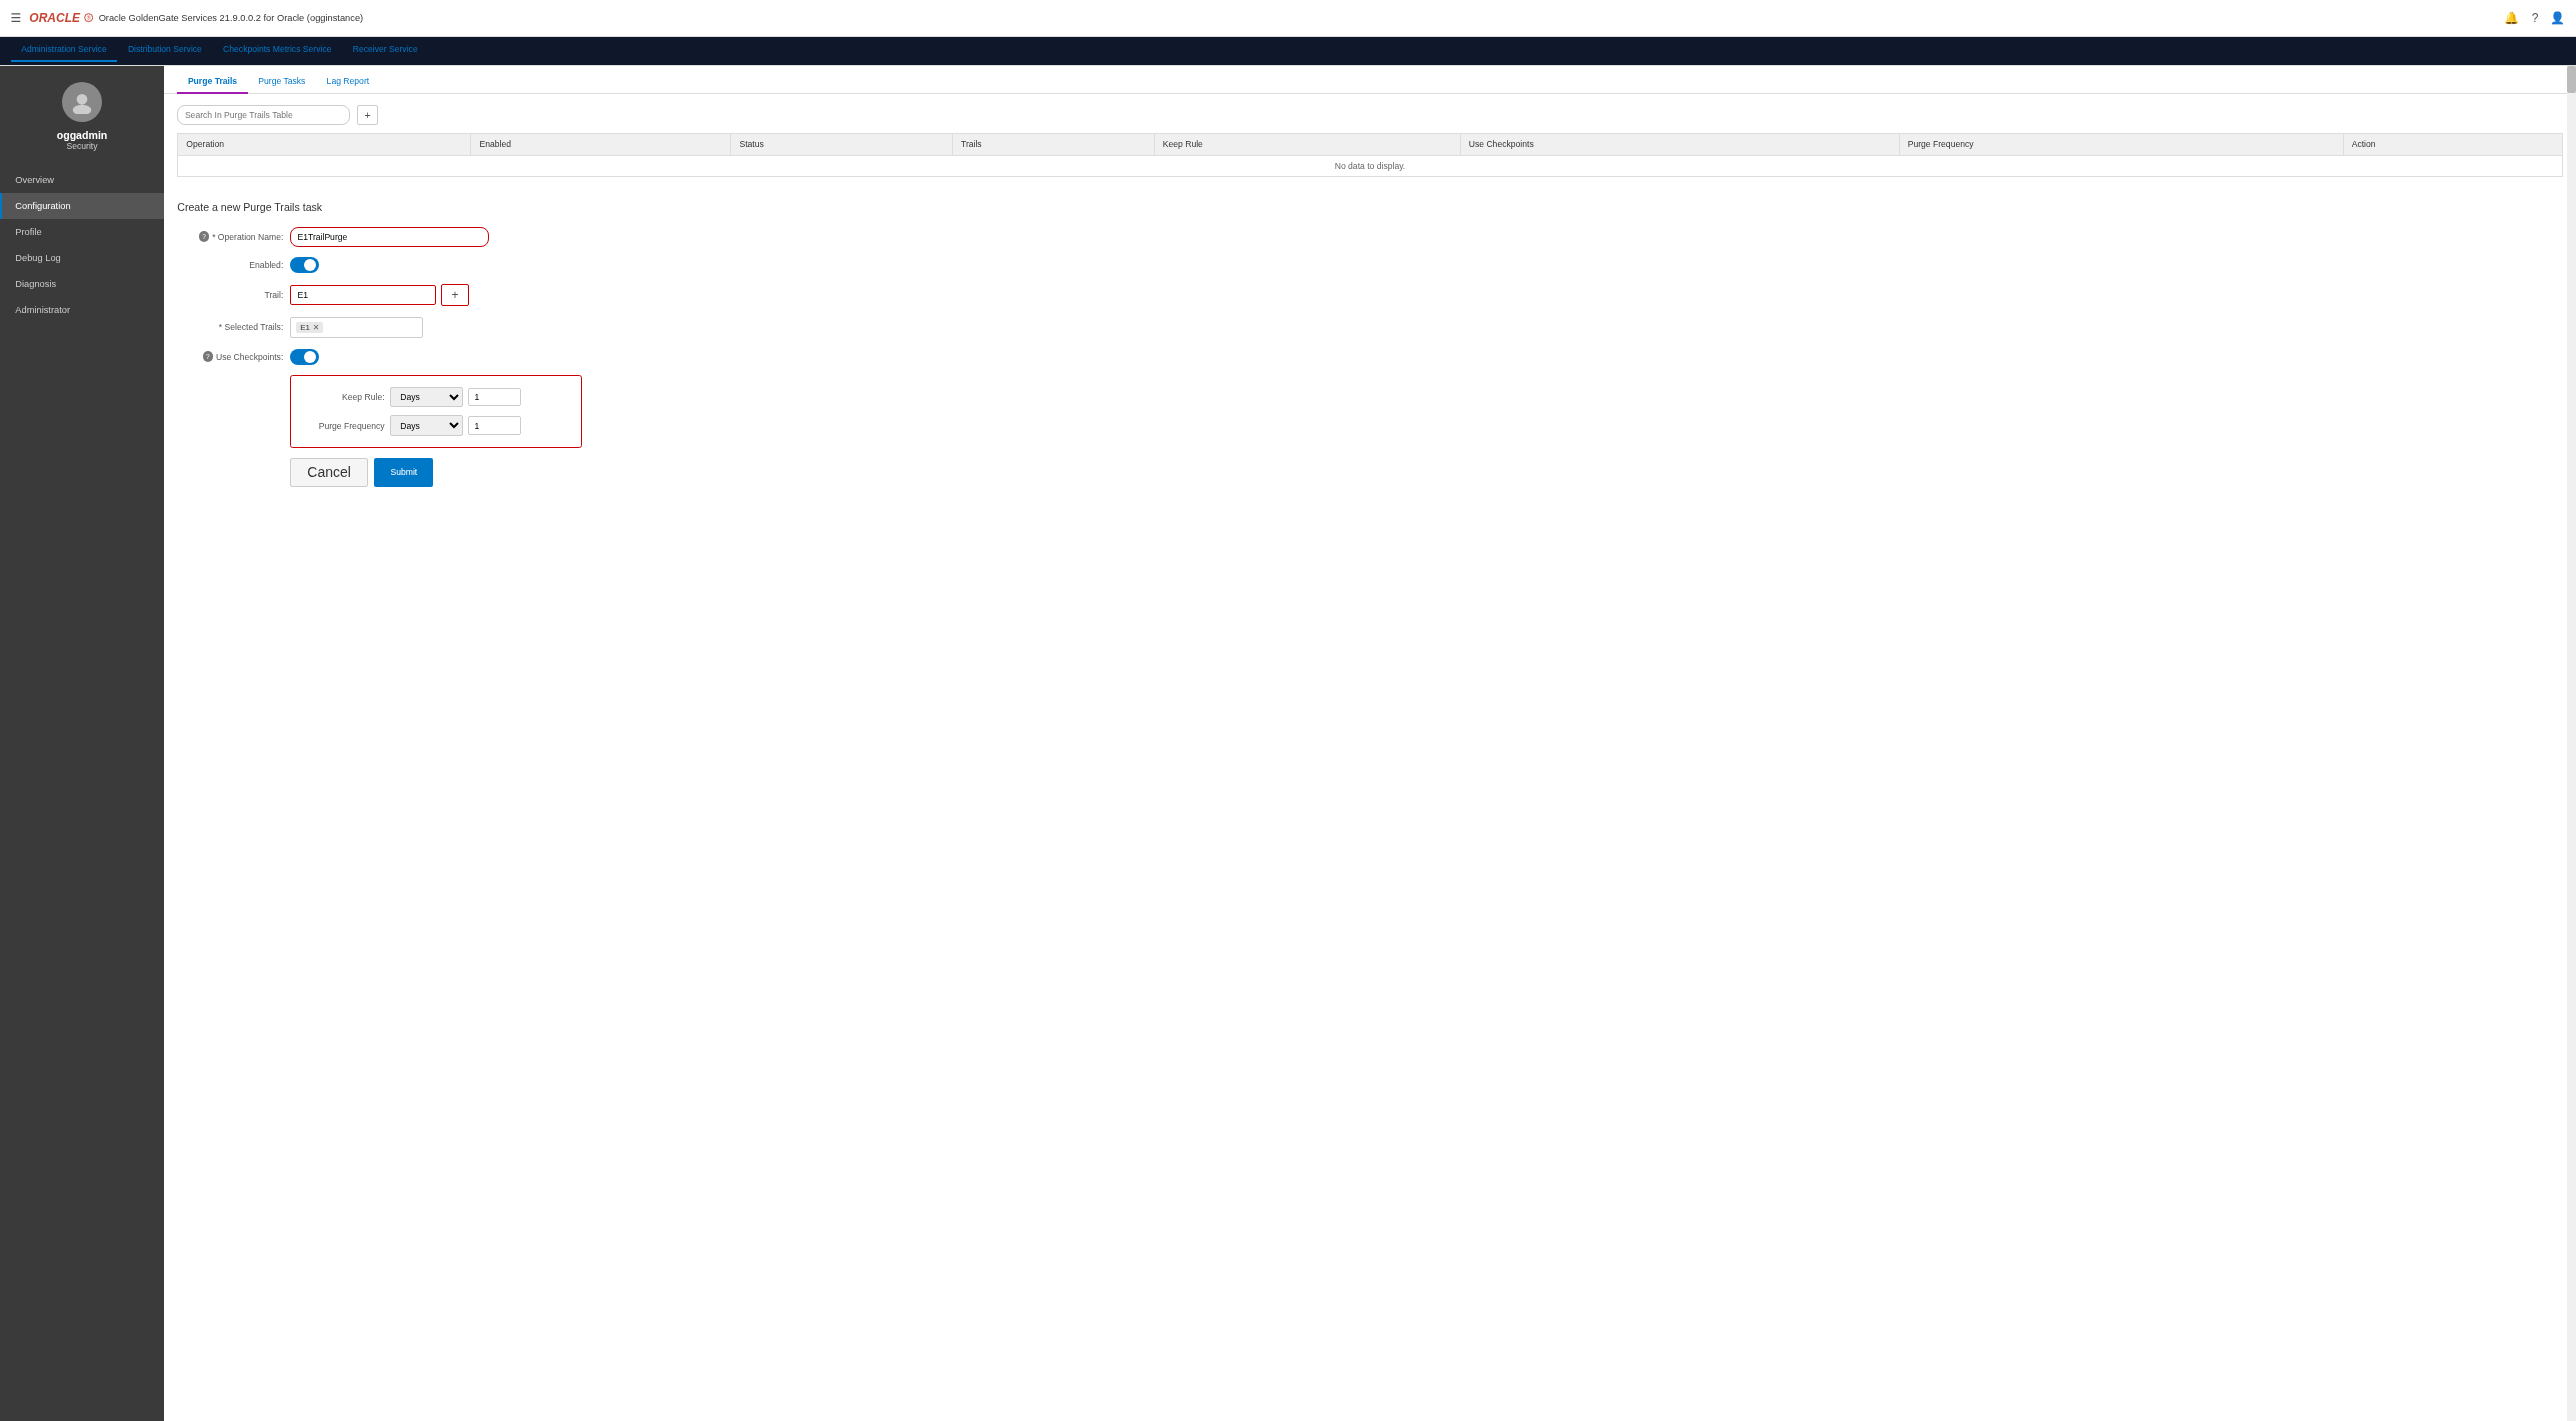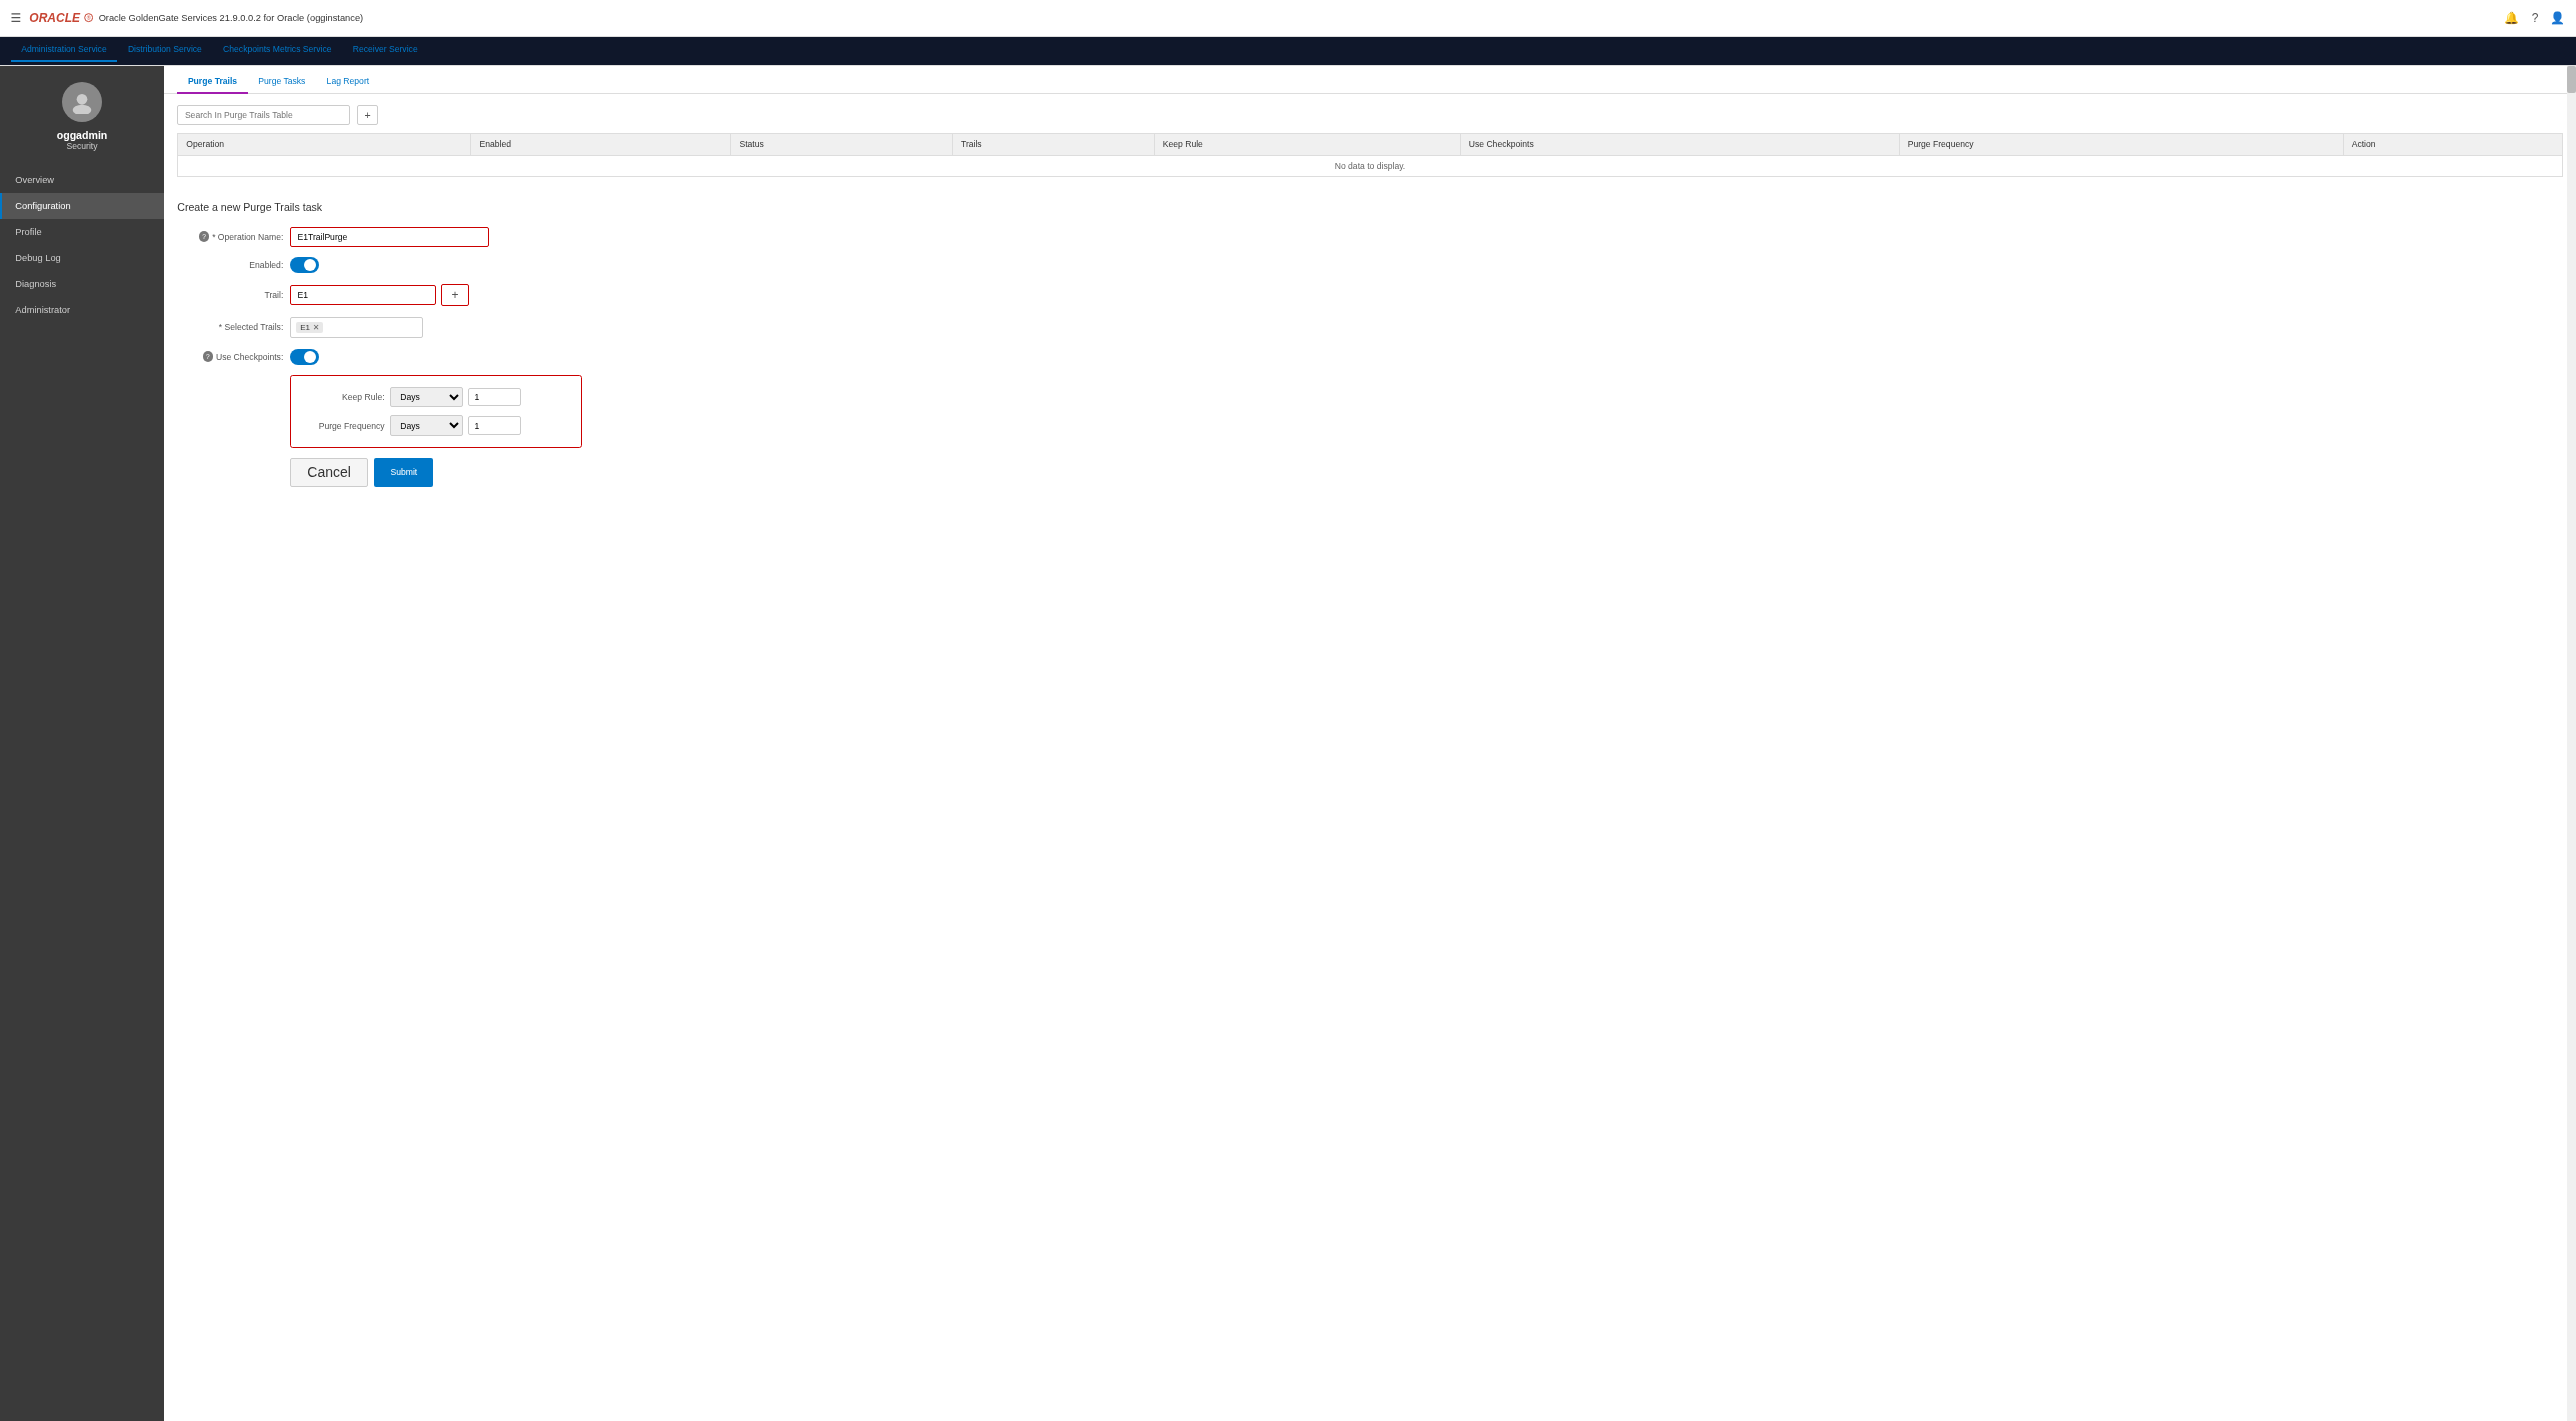--- a/index.html
+++ b/index.html
@@ -61,21 +61,21 @@
     .sub-tab {
       padding: 5.3px 10.6px; cursor: pointer; font-size: 8.6px; color: #0078c8;
       border-bottom: 2px solid transparent; margin-bottom: -0.7px;
     }
     .sub-tab.active { border-bottom: 2px solid #a21caf; color: #0078c8; font-weight: 700; }
 
     
     .table-area { padding: 10.6px 13.3px; }
     .table-toolbar { display: flex; align-items: center; gap: 6.6px; margin-bottom: 8px; }
     .search-input {
-      border: 0.7px solid #ccc; border-radius: 2px; padding: 4px 6.6px;
+      border: 0.7px solid #ccc; border-radius: 8px; padding: 4px 6.6px;
       font-size: 8.6px; width: 173px; color: #999;
     }
     .add-btn {
       border: 0.7px solid #ccc; background: #fff; border-radius: 2px;
       padding: 3.3px 6.6px; font-size: 10.6px; cursor: pointer; color: #555;
     }
     .data-table { width: 100%; border-collapse: collapse; font-size: 8.6px; }
     .data-table th {
       background: #f0f0f0; border: 0.7px solid #ddd; padding: 5.3px 8px;
       text-align: left; font-weight: 500; color: #333;
@@ -97,21 +97,21 @@
       text-align: right; min-width: 106px; font-size: 8.6px; color: #555;
       display: flex; align-items: flex-end; justify-content: flex-end; gap: 2.7px;
     }
     .help-icon {
       width: 10.6px; height: 10.6px; border-radius: 50%; background: #777; color: #fff;
       font-size: 6.6px; display: inline-flex; align-items: center; justify-content: center;
       cursor: pointer; flex-shrink: 0;
     }
 
     .form-input {
-      border: 1.3px solid #c00; border-radius: 2px; padding: 4px 6.6px;
+      border: 1.3px solid #c00; border-radius: 8px; padding: 4px 6.6px;
       font-size: 8.6px; width: 199px;
     }
 
     
     .toggle-switch {
       position: relative; display: inline-block; width: 29px; height: 16px;
     }
     .toggle-switch input { opacity: 0; width: 0; height: 0; }
     .toggle-slider {
       position: absolute; cursor: pointer; top: 0; left: 0; right: 0; bottom: 0;

